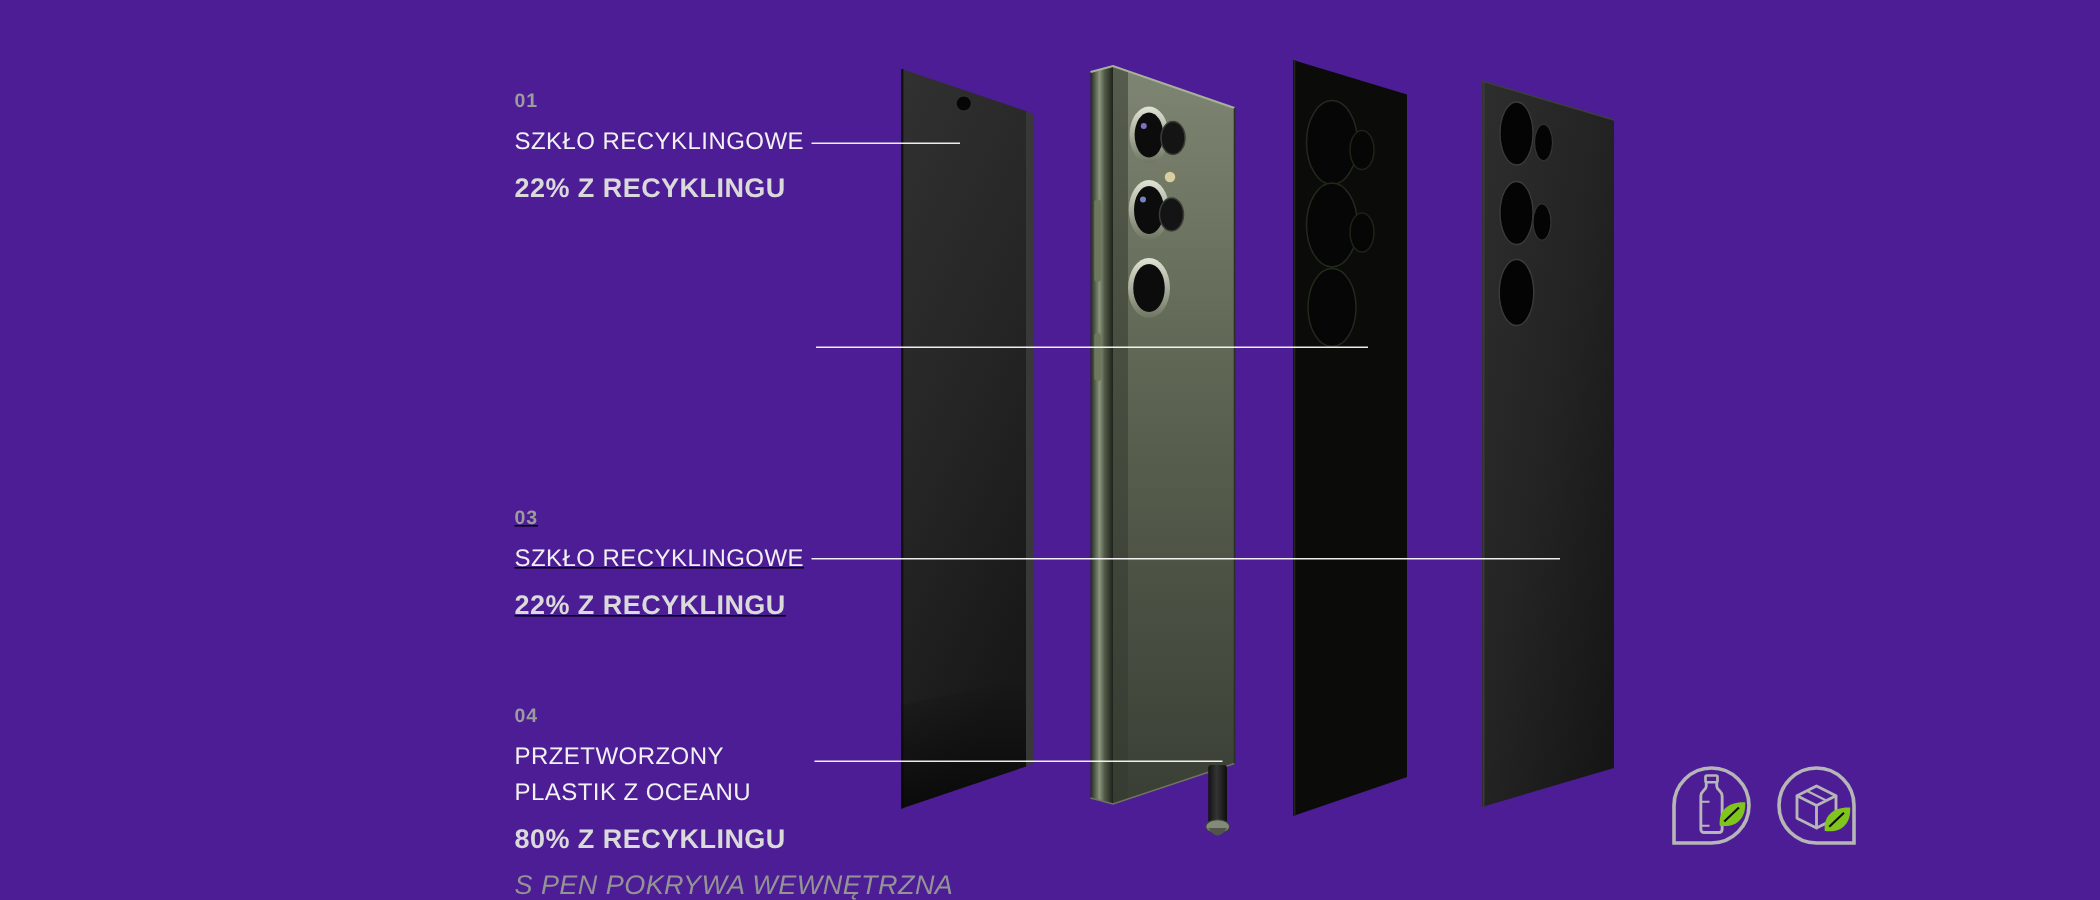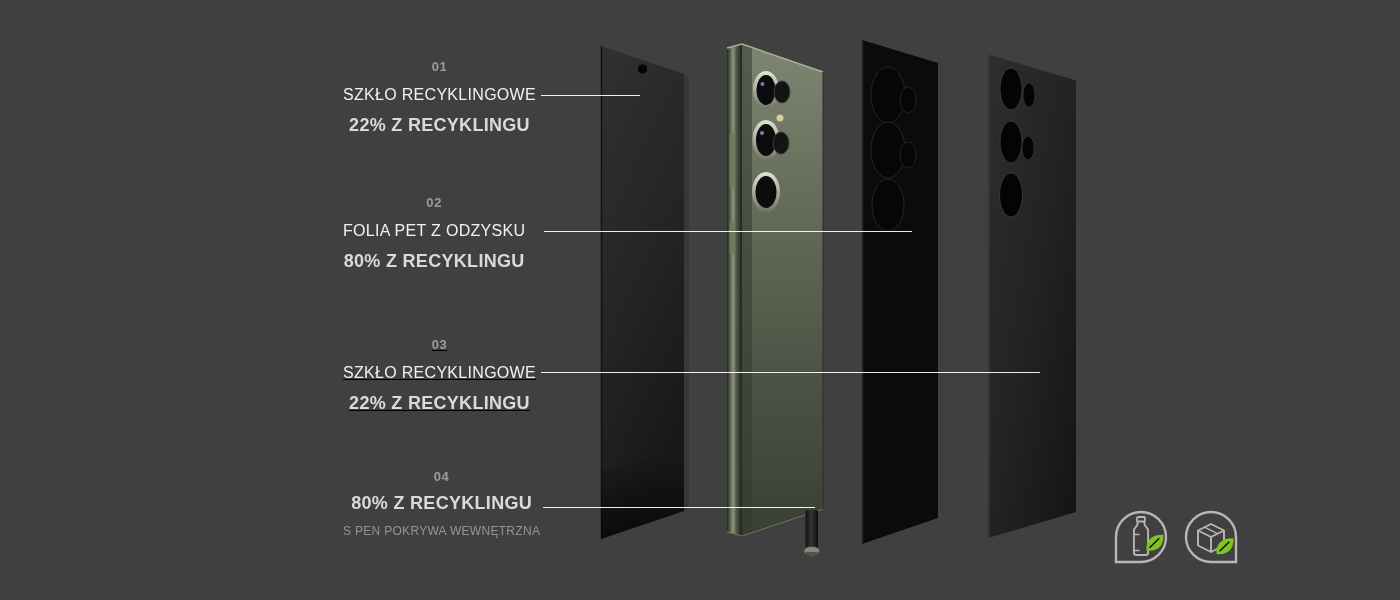--- a/index.html
+++ b/index.html
@@ -1,20 +1,20 @@
 <!DOCTYPE html>
 <html><head>
 <meta charset="utf-8">
 <style>
   * { margin:0; padding:0; box-sizing:border-box; }
   html,body { background:#000; }
   body { font-family:"Liberation Sans", sans-serif; }
   .stage {
     position:relative; width:1400px; height:600px;
-    background:#404040; overflow:hidden;text-align:center;
+    background:#4c1d95; overflow:hidden;
   }
   .device-svg { position:absolute; left:0; top:0; z-index:1; pointer-events:none; }
 
   
   .label-group { position:absolute; left:343px; z-index:3; }
   .lg-1 { top:59px; }
   .lg-2 { top:195px; }
   .lg-3 { top:337px;text-decoration:underline; }
   .lg-4 { top:469px; }
   .lbl-num {
@@ -23,22 +23,23 @@
   }
   .lbl-title {
     font-size:16px; font-weight:400; color:#f1f1f1;
     letter-spacing:.3px; line-height:24px; white-space:pre-line;
     margin-bottom:8px;
   }
   .lbl-detail {
     font-size:18px; font-weight:700; color:#dadada; letter-spacing:.3px;
   }
   .lbl-note {
-    font-size:12px; font-weight:400; color:#949494; letter-spacing:.3px;
+    font-size:18px; font-weight:400; color:#949494; letter-spacing:.3px;
     margin-top:10px;
+    font-style:italic;
   }
 
   
   .cline {
     position:absolute; height:1px; background:rgba(255,255,255,.92); z-index:2;
   }
   .cline-1 { left:541px; top:95px;  width:99px;  }
   .cline-2 { left:544px; top:231px; width:368px; }
   .cline-3 { left:541px; top:372px; width:499px; }
   .cline-4 { left:543px; top:507px; width:272px; }
@@ -158,34 +159,31 @@
   <div class="cline cline-2"></div>
   <div class="cline cline-3"></div>
   <div class="cline cline-4"></div>
 
   <div class="label-group lg-1">
     <div class="lbl-num">01</div>
     <div class="lbl-title">SZKŁO RECYKLINGOWE</div>
     <div class="lbl-detail">22% Z RECYKLINGU</div>
   </div>
 
-  <div class="label-group lg-2">
-    <div class="lbl-num">02</div>
-    <div class="lbl-title">FOLIA PET Z ODZYSKU</div>
-    <div class="lbl-detail">80% Z RECYKLINGU</div>
-  </div>
 
   <div class="label-group lg-3">
     <div class="lbl-num">03</div>
     <div class="lbl-title">SZKŁO RECYKLINGOWE</div>
     <div class="lbl-detail">22% Z RECYKLINGU</div>
   </div>
 
   <div class="label-group lg-4">
     <div class="lbl-num">04</div>
+    <div class="lbl-title">PRZETWORZONY
+PLASTIK Z OCEANU</div>
     <div class="lbl-detail">80% Z RECYKLINGU</div>
     <div class="lbl-note">S PEN POKRYWA WEWNĘTRZNA</div>
   </div>
 
   <div class="eco-icons">
 
     <svg class="eco-icon" viewBox="0 0 56 56" overflow="visible">
       <path d="M28,3 A25,25 0 0 1 53,28 A25,25 0 0 1 28,53 L3,53 L3,28 A25,25 0 0 1 28,3 Z" fill="none" stroke="#b6b6b6" stroke-width="2.4"></path>
       <g>
         <rect x="24" y="8" width="8" height="4.5" rx="1" fill="none" stroke="#b6b6b6" stroke-width="1.8"></rect>

